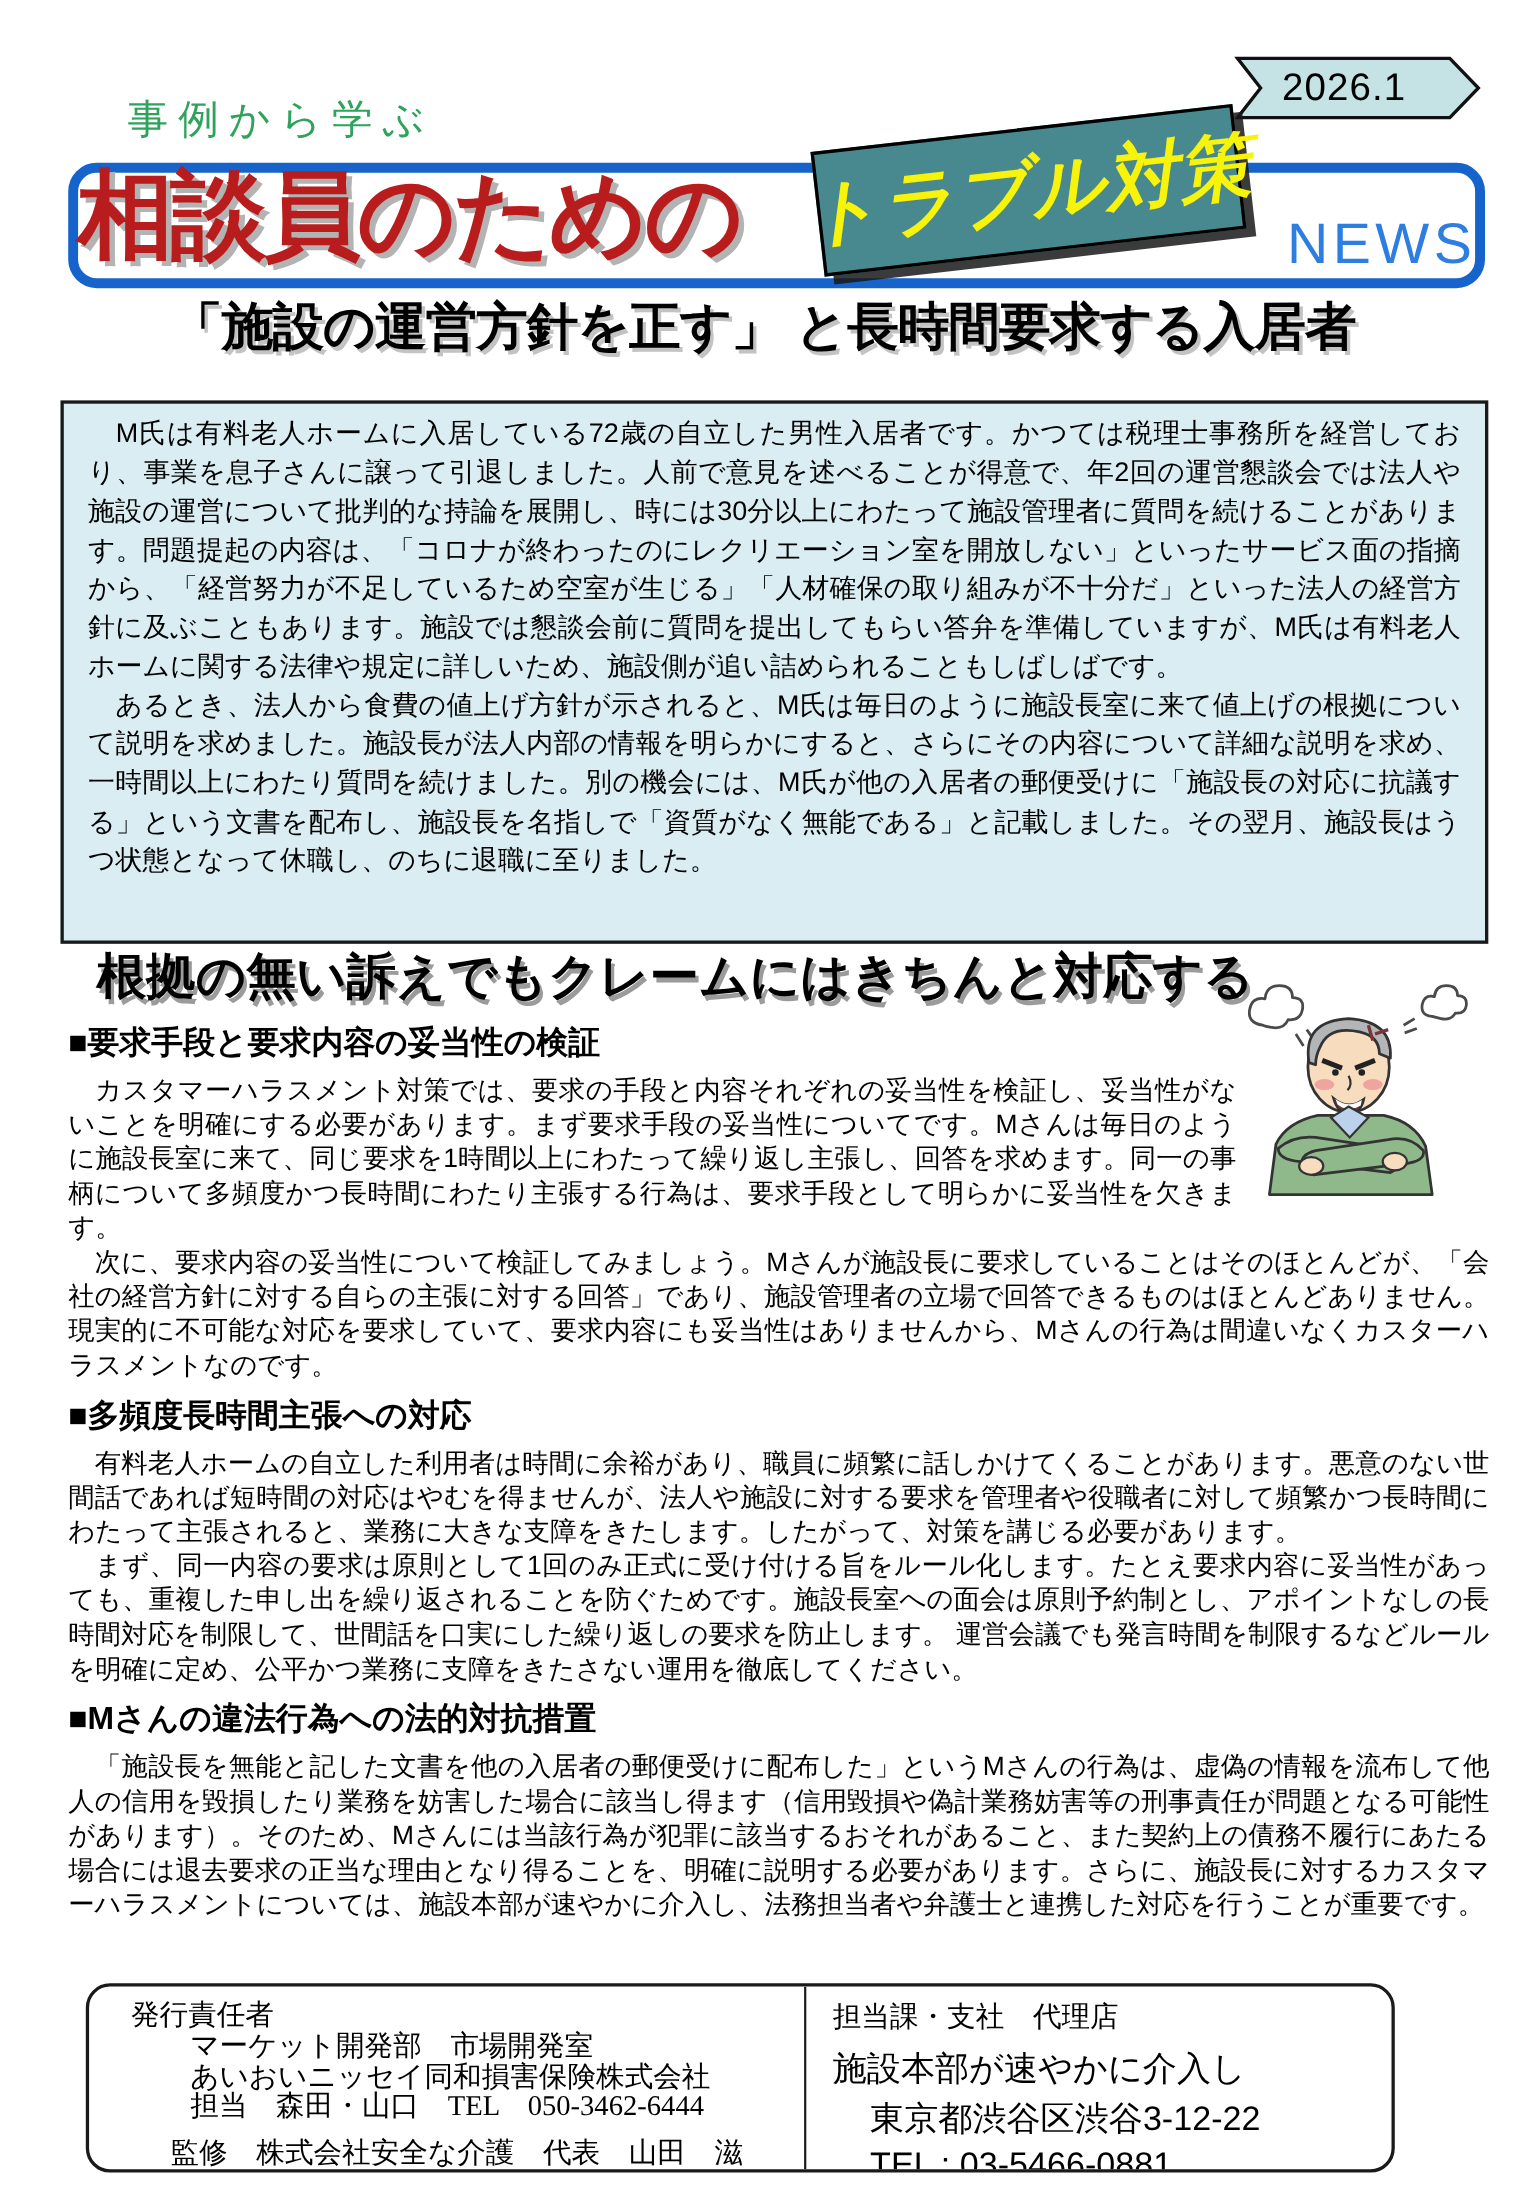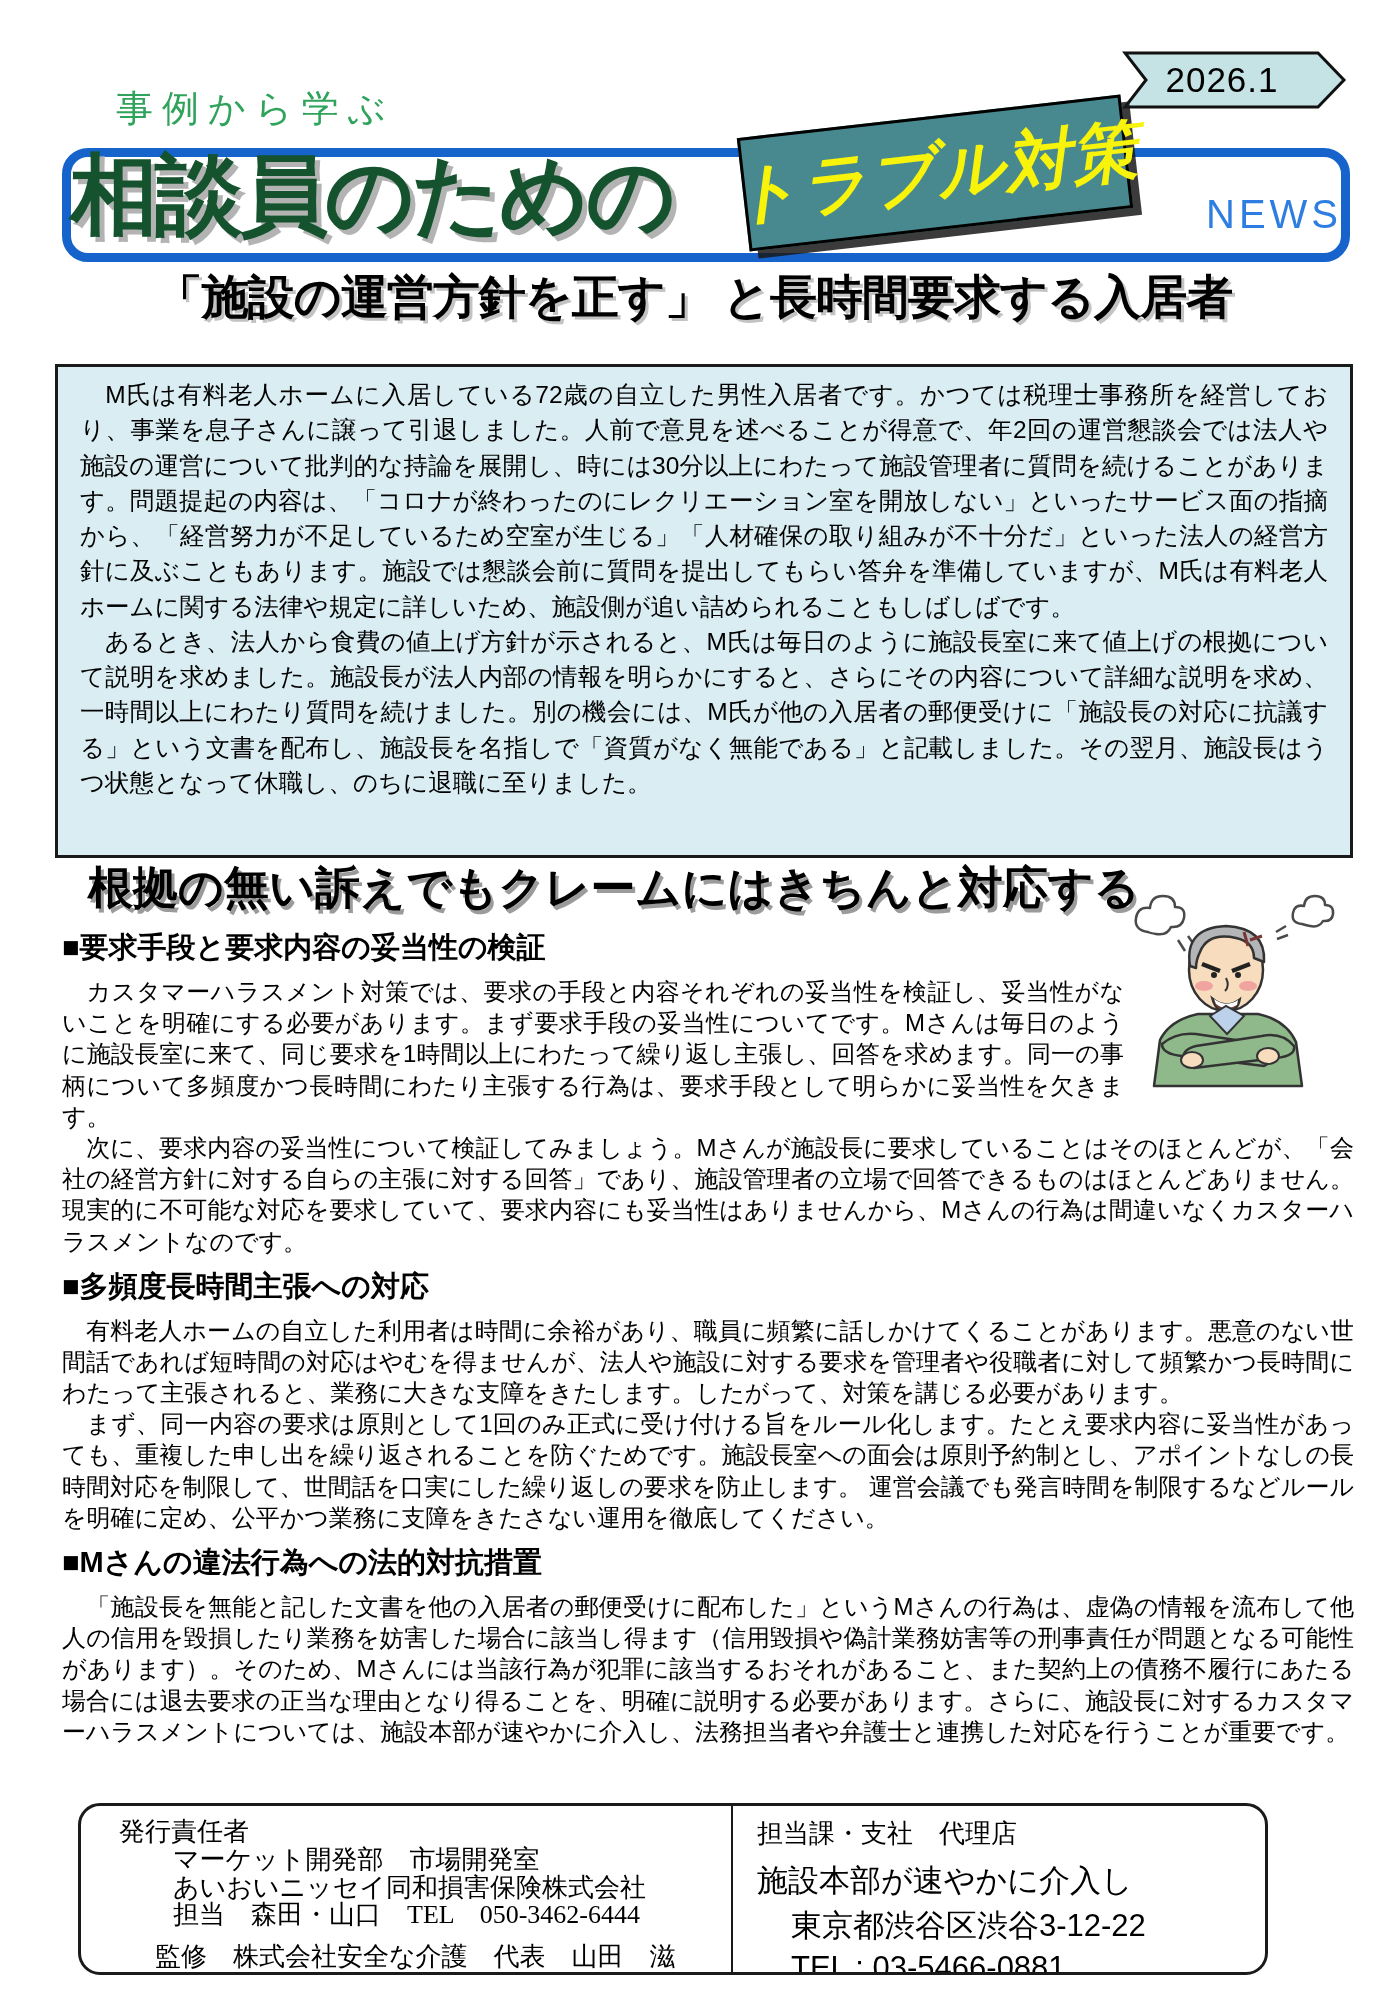--- a/index.html
+++ b/index.html
@@ -23,36 +23,36 @@
     position:absolute; left:62px; top:148px; width:1288px; height:114px;
     border:9px solid #1664cb; border-radius:26px; background:#fff;
   }
   .tagline {
     position:absolute; left:100px; top:84px; z-index:3;
     background:#fff; color:#2fa35b; font-size:37px; letter-spacing:9px; padding:0 16px;
     white-space:nowrap;
   }
   .main-title {
     position:absolute; left:70px; top:146px; z-index:2;
-    font-size:88px; font-weight:bold; color:#14532d; letter-spacing:-3px; line-height:1.12;
+    font-size:88px; font-weight:bold; color:#b91c1c; letter-spacing:-3px; line-height:1.12;
     text-shadow:5px 5px 0 #b3b3b3; white-space:nowrap;
   }
   .trouble-banner {
     position:absolute; left:742px; top:116px; width:386px; height:114px; z-index:4;
     background:#48898f; border:3px solid #000; transform:rotate(-6.5deg);
     box-shadow:8px 8px 0 rgba(25,25,25,0.85);
     display:flex; align-items:center; justify-content:center;
   }
   .trouble-banner span {
     font-size:66px; font-weight:bold; font-style:italic; color:#f8f30a;
     letter-spacing:1px; white-space:nowrap;
   }
   .news {
     position:absolute; right:46px; top:192px; z-index:2;
-    font-size:40px; color:#2e7ee2; letter-spacing:4px; white-space:nowrap;
+    font-size:52px; color:#2e7ee2; letter-spacing:4px; white-space:nowrap;
   }
 
   
   .headline {
     position:absolute; left:0; top:266px; width:100%; text-align:center;
     font-size:47px; font-weight:bold; letter-spacing:-1px; white-space:nowrap;
     text-shadow:3px 3px 0 #c3c3c3;
   }
 
   

